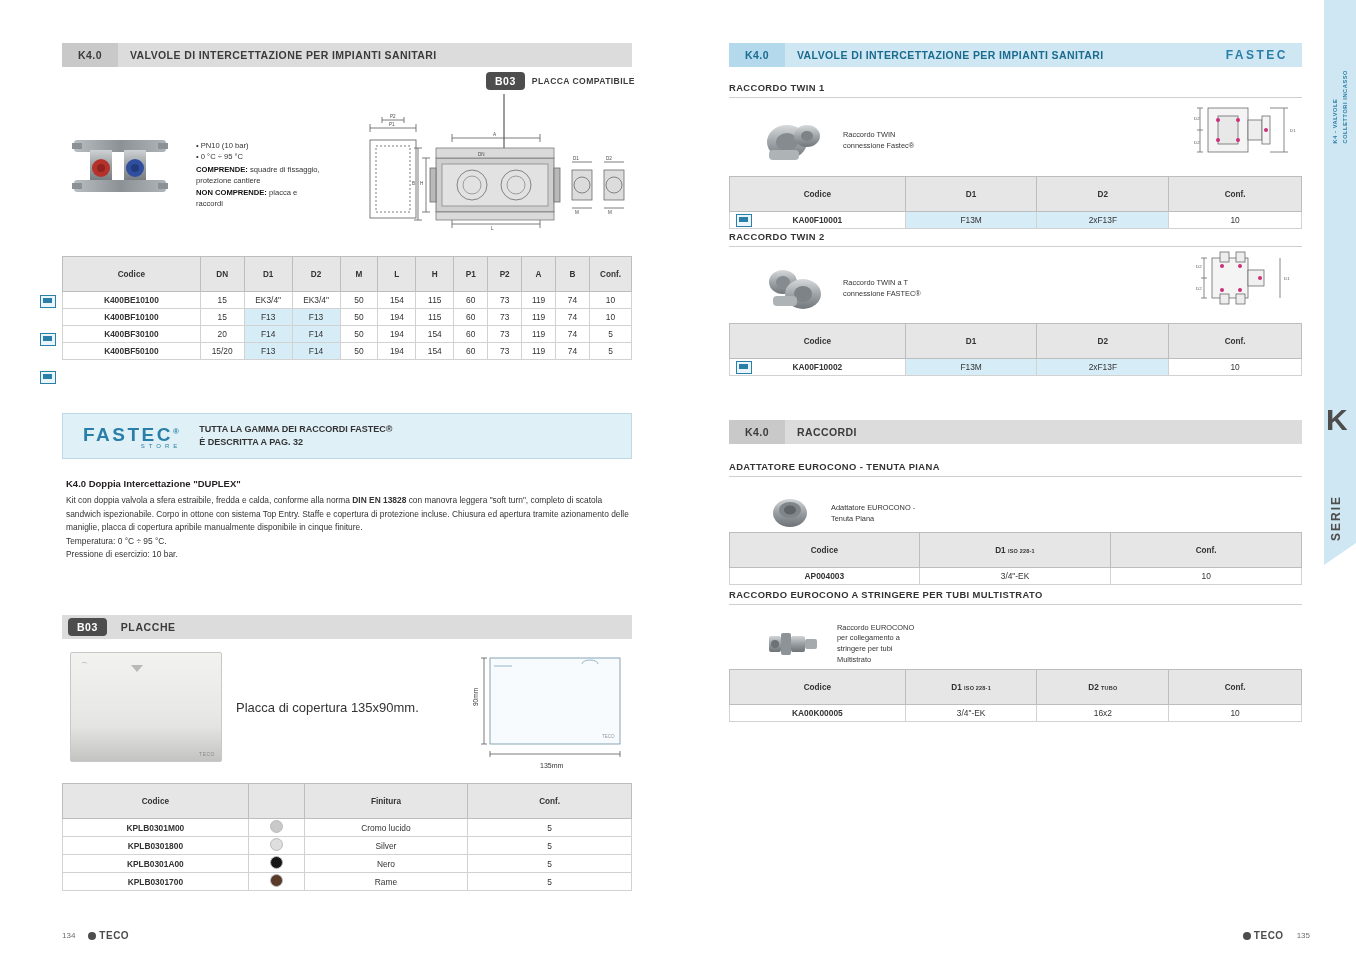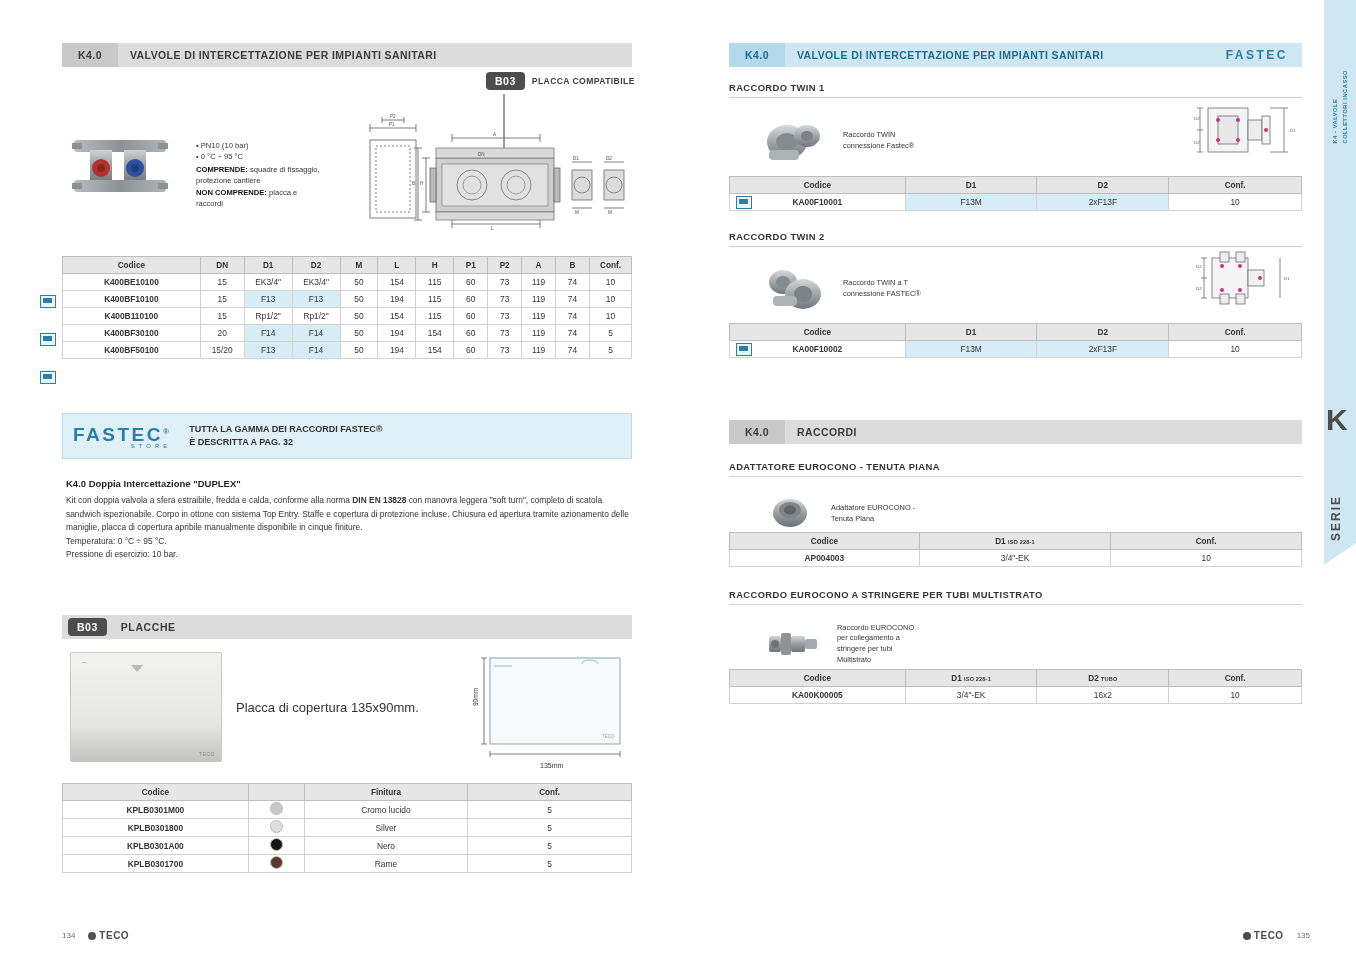--- a/index.html
+++ b/index.html
@@ -38,38 +38,38 @@
   .pill {
     background:#4d4d4d; color:#fff; border-radius:4px;
     font-size:10.5px; font-weight:bold; letter-spacing:.5px;
     padding:3px 9px; display:inline-block;
   }
 
   
   table.dt { border-collapse:collapse; width:100%; font-size:8.4px; }
   table.dt th {
     background:#e6e6e6; border:1px solid #bdbdbd; font-weight:bold;
-    height:17px; color:#333; font-size:8.2px;
+    height:35px; color:#333; font-size:8.2px;
   }
   table.dt td {
     border:1px solid #d2d2d2; height:17px; text-align:center; color:#333;
   }
   table.dt td.code { font-weight:bold; }
   td.hl, th.hl { background:#d6ecf6; }
 
   
   .sub { font-size:5.5px; font-weight:bold; letter-spacing:.2px; }
 
   
   .bullets { font-size:7.6px; line-height:1.5; color:#333; }
   .bullets b { color:#111; }
 
   .fastec-band {
     border:1px solid #bcd9e6; background:#dff0f7;
-    height:46px; display:flex; align-items:center; padding:0 10px;
+    height:46px; display:flex; align-items:center; padding:0 20px;
   }
   .fastec-logo { font-size:19px; font-weight:bold; letter-spacing:2.5px; color:#2a7fa8; }
   .fastec-logo sup { font-size:8px; vertical-align:super; }
   .fastec-store { font-size:6px; letter-spacing:4px; color:#2a7fa8; text-align:right; margin-top:-3px;}
   .fastec-text { margin-left:18px; font-size:9px; font-weight:bold; line-height:1.5; color:#333; }
 
   .desc-title { font-size:9.5px; font-weight:bold; margin-bottom:5px; }
   .desc-body { font-size:8.4px; line-height:1.62; color:#333; }
 
   
@@ -305,34 +305,20 @@
             <td>50</td>
             <td>194</td>
             <td>115</td>
             <td>60</td>
             <td>73</td>
             <td>119</td>
             <td>74</td>
             <td>10</td>
           </tr>
           <tr>
-            <td class="code">K400B110100</td>
-            <td>15</td>
-            <td>Rp1/2"</td>
-            <td>Rp1/2"</td>
-            <td>50</td>
-            <td>154</td>
-            <td>115</td>
-            <td>60</td>
-            <td>73</td>
-            <td>119</td>
-            <td>74</td>
-            <td>10</td>
-          </tr>
-          <tr>
             <td class="code">K400BF30100</td>
             <td>20</td>
             <td class=" hl">F14</td>
             <td class=" hl">F14</td>
             <td>50</td>
             <td>194</td>
             <td>154</td>
             <td>60</td>
             <td>73</td>
             <td>119</td>

